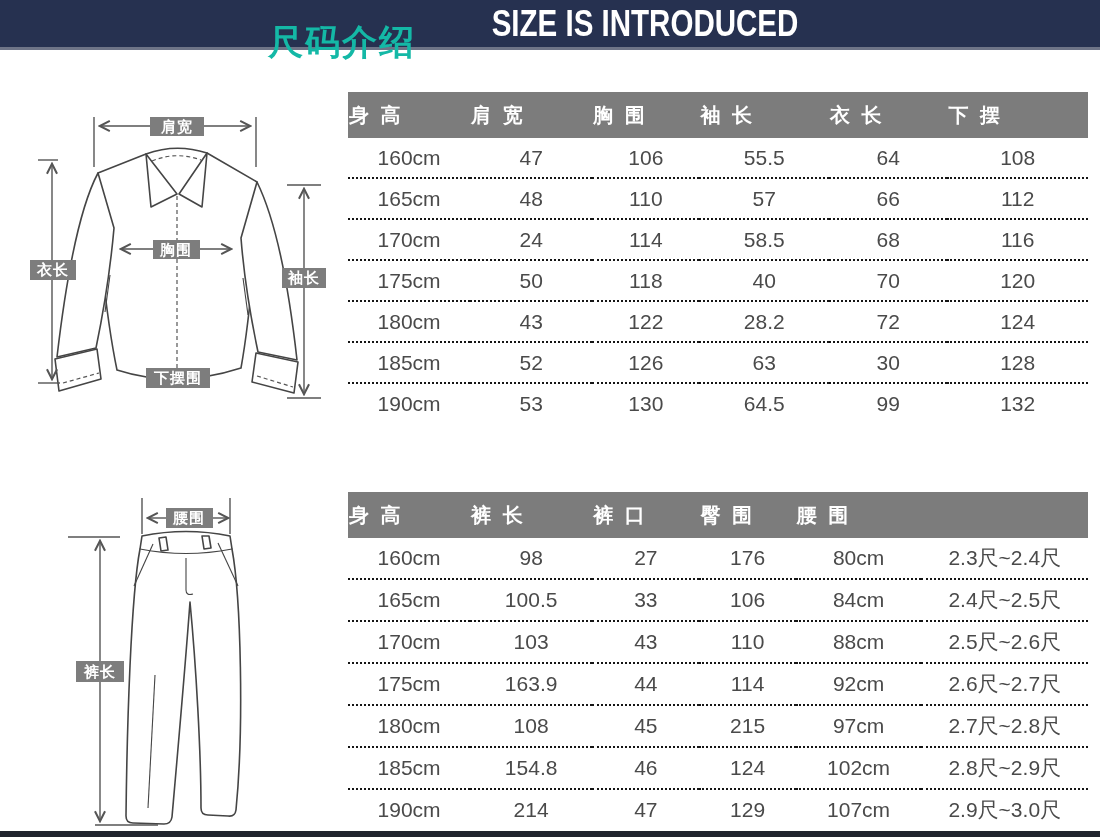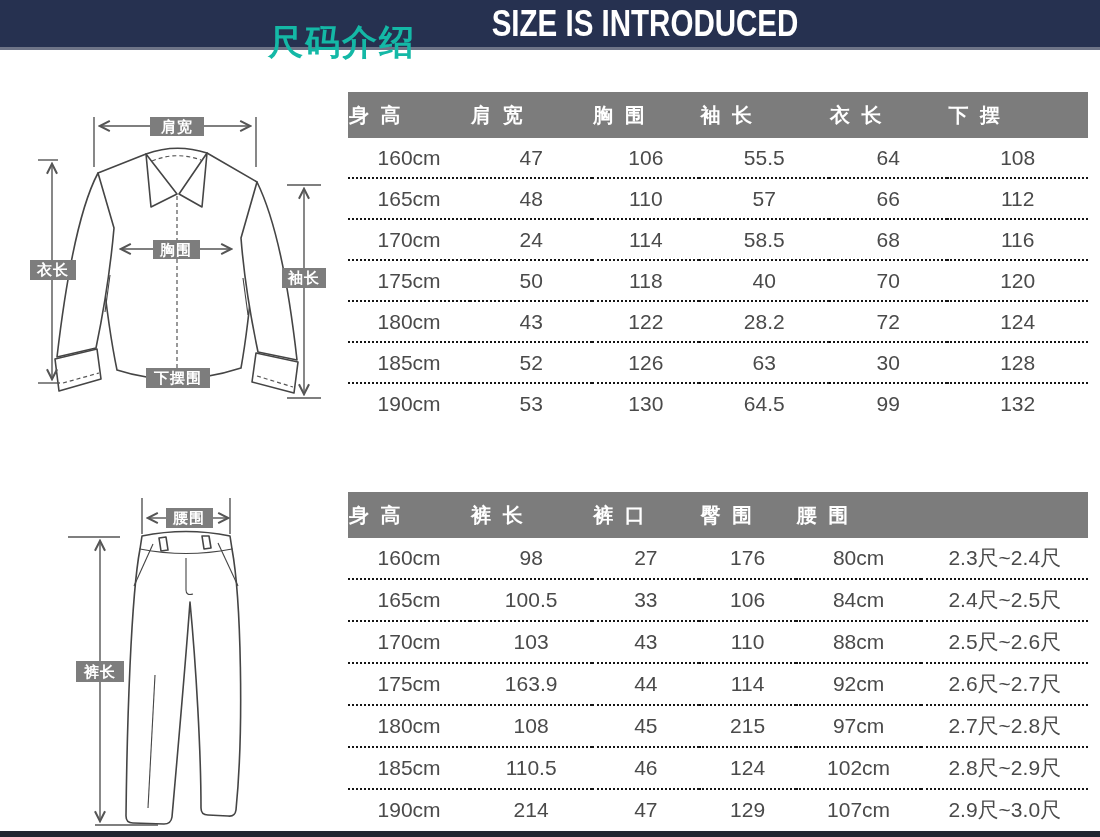--- a/index.html
+++ b/index.html
@@ -249,21 +249,21 @@
         <tr>
           <td>180cm</td>
           <td>108</td>
           <td>45</td>
           <td>215</td>
           <td>97cm</td>
           <td>2.7尺~2.8尺</td>
         </tr>
         <tr>
           <td>185cm</td>
-          <td>110.5</td>
+          <td>154.8</td>
           <td>46</td>
           <td>124</td>
           <td>102cm</td>
           <td>2.8尺~2.9尺</td>
         </tr>
         <tr>
           <td>190cm</td>
           <td>214</td>
           <td>47</td>
           <td>129</td>

